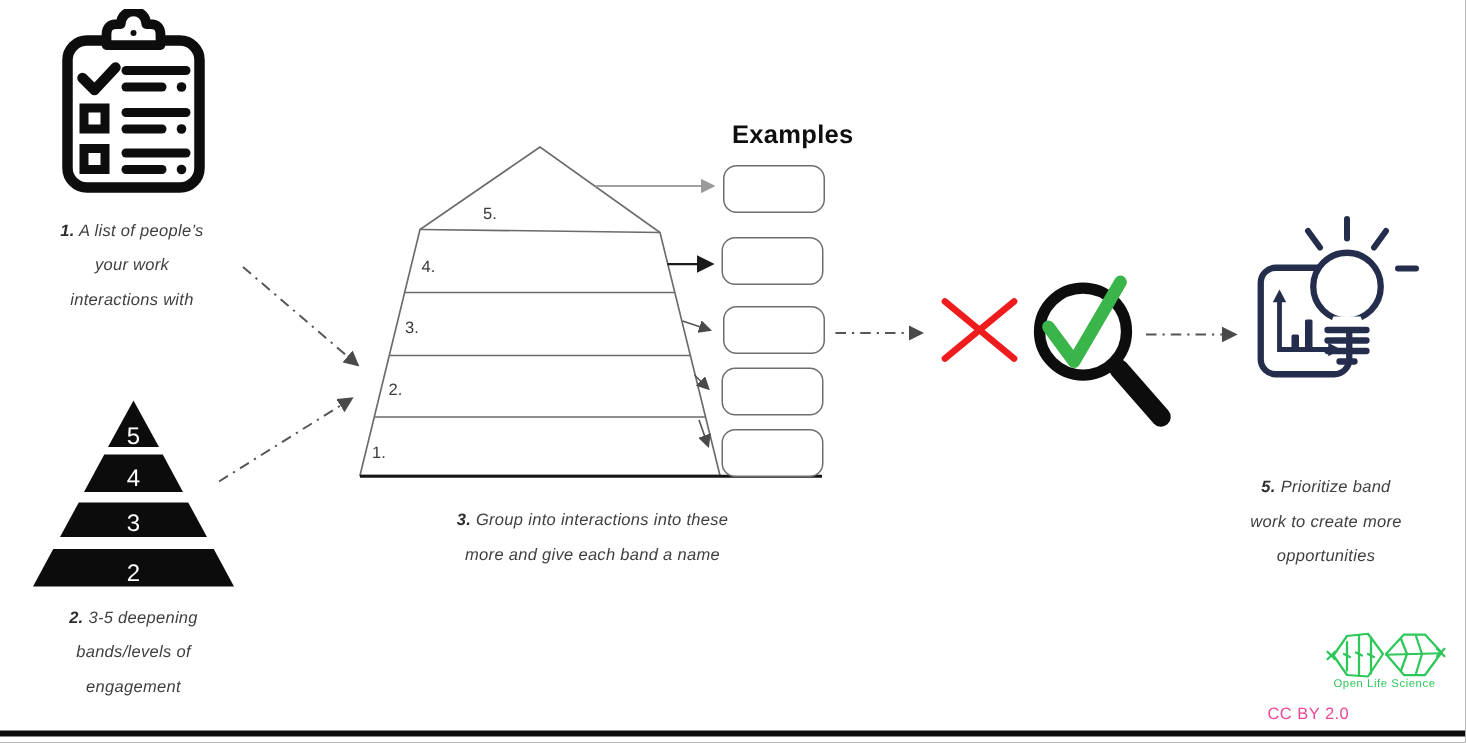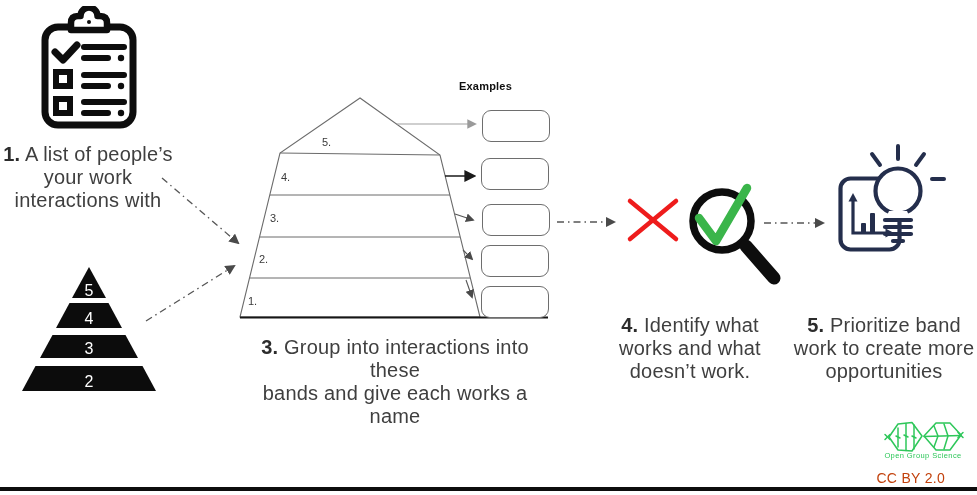--- a/index.html
+++ b/index.html
@@ -1,29 +1,29 @@
 <!DOCTYPE html>
 <html><head>
 <meta charset="utf-8">
 <style>
   html,body{margin:0;padding:0;background:#888;}
   #canvas{
     position:relative;width:977px;height:495px;background:#ffffff;
     font-family:"Liberation Sans",sans-serif;overflow:hidden;margin:0 auto;
   }
   .abs{position:absolute;}
-  .step{position:absolute;text-align:center;color:#3f3f3f;font-size:20px;line-height:23px;letter-spacing:.2px;}
+  .step{position:absolute;text-align:center;color:#3f3f3f;font-size:11px;line-height:23px;letter-spacing:.2px;font-style:italic;}
   .step .num{font-weight:bold;color:#2c2c2c;}
-  .examples-title{position:absolute;left:459px;top:80px;width:110px;text-align:left;
-    font-weight:bold;font-size:11px;color:#0f0f0f;letter-spacing:.2px;}
+  .examples-title{position:absolute;left:459px;top:80px;width:110px;text-align:right;
+    font-weight:bold;font-size:17px;color:#0f0f0f;letter-spacing:.2px;}
   .ex-box{position:absolute;width:66px;height:30px;border:1.3px solid #6e6e6e;border-radius:9px;background:#fff;}
   .ols-text{position:absolute;left:878px;top:451px;width:90px;text-align:center;
     font-size:7.5px;color:#2ec75a;letter-spacing:.4px;}
-  .license{position:absolute;left:845px;top:470px;width:100px;text-align:right;
-    font-size:14px;color:#c2410c;letter-spacing:.3px;}
+  .license{position:absolute;left:845px;top:470px;width:100px;
+    font-size:11px;color:#ec4899;letter-spacing:.3px;}
   .bottom-bar{position:absolute;left:0;top:487px;width:977px;height:4px;background:#0d0d0d;}
   svg text{font-family:"Liberation Sans",sans-serif;}
   .bandlbl{font-size:11px;fill:#3a3a3a;}
   .pyr-num{font-size:16px;fill:#ffffff;font-weight:500;text-anchor:middle;}
 </style>
 </head>
 <body>
 
 <div id="canvas">
 
@@ -143,31 +143,31 @@
   <div class="ex-box" style="left:482px;top:204px"></div>
   <div class="ex-box" style="left:481px;top:245px"></div>
   <div class="ex-box" style="left:481px;top:286px"></div>
 
   <div class="step" style="left:3px;top:143px;width:170px">
     <div><span class="num">1.</span> <span>A list of people’s</span></div>
     <div>your work</div>
     <div>interactions with</div>
   </div>
 
+  <div class="step" style="left:0px;top:401px;width:178px">
+    <div><span class="num">2.</span> <span>3-5 deepening</span></div>
+    <div>bands/levels of</div>
+    <div>engagement</div>
+  </div>
 
   <div class="step" style="left:240px;top:336px;width:310px">
     <div><span class="num">3.</span> <span>Group into interactions into these</span></div>
-    <div>bands and give each works a name</div>
+    <div>more and give each band a name</div>
   </div>
 
-  <div class="step" style="left:608px;top:314px;width:164px">
-    <div><span class="num">4.</span> <span>Identify what</span></div>
-    <div>works and what</div>
-    <div>doesn’t work.</div>
-  </div>
 
   <div class="step" style="left:788px;top:314px;width:192px">
     <div><span class="num">5.</span> <span>Prioritize band</span></div>
     <div>work to create more</div>
     <div>opportunities</div>
   </div>
 
   <svg class="abs" style="left:882px;top:419px" width="84" height="36" viewBox="0 0 84 36">
     <g stroke="#2ec75a" stroke-width="1.5" fill="none" stroke-linejoin="round" stroke-linecap="round">
 
@@ -182,17 +182,17 @@
         <path d="M3,20.5 L8,15.5"></path>
 
       <path d="M42,17 L54,4 L68,4 L79,16 L68,31 L54,31 Z"></path>
       <path d="M42,17.5 L79,16.5"></path>
       <path d="M52,7 L56,17 L52,28"></path>
       <path d="M62,5 L66,17 L62,30"></path>
       <path d="M76,13.5 L81,18.5"></path>
         <path d="M76,18.5 L81,13.5"></path>
     </g>
   </svg>
-  <div class="ols-text">Open Group Science</div>
+  <div class="ols-text">Open Life Science</div>
   <div class="license">CC BY 2.0</div>
   <div class="bottom-bar"></div>
 
 </div>
 
 </body></html>

